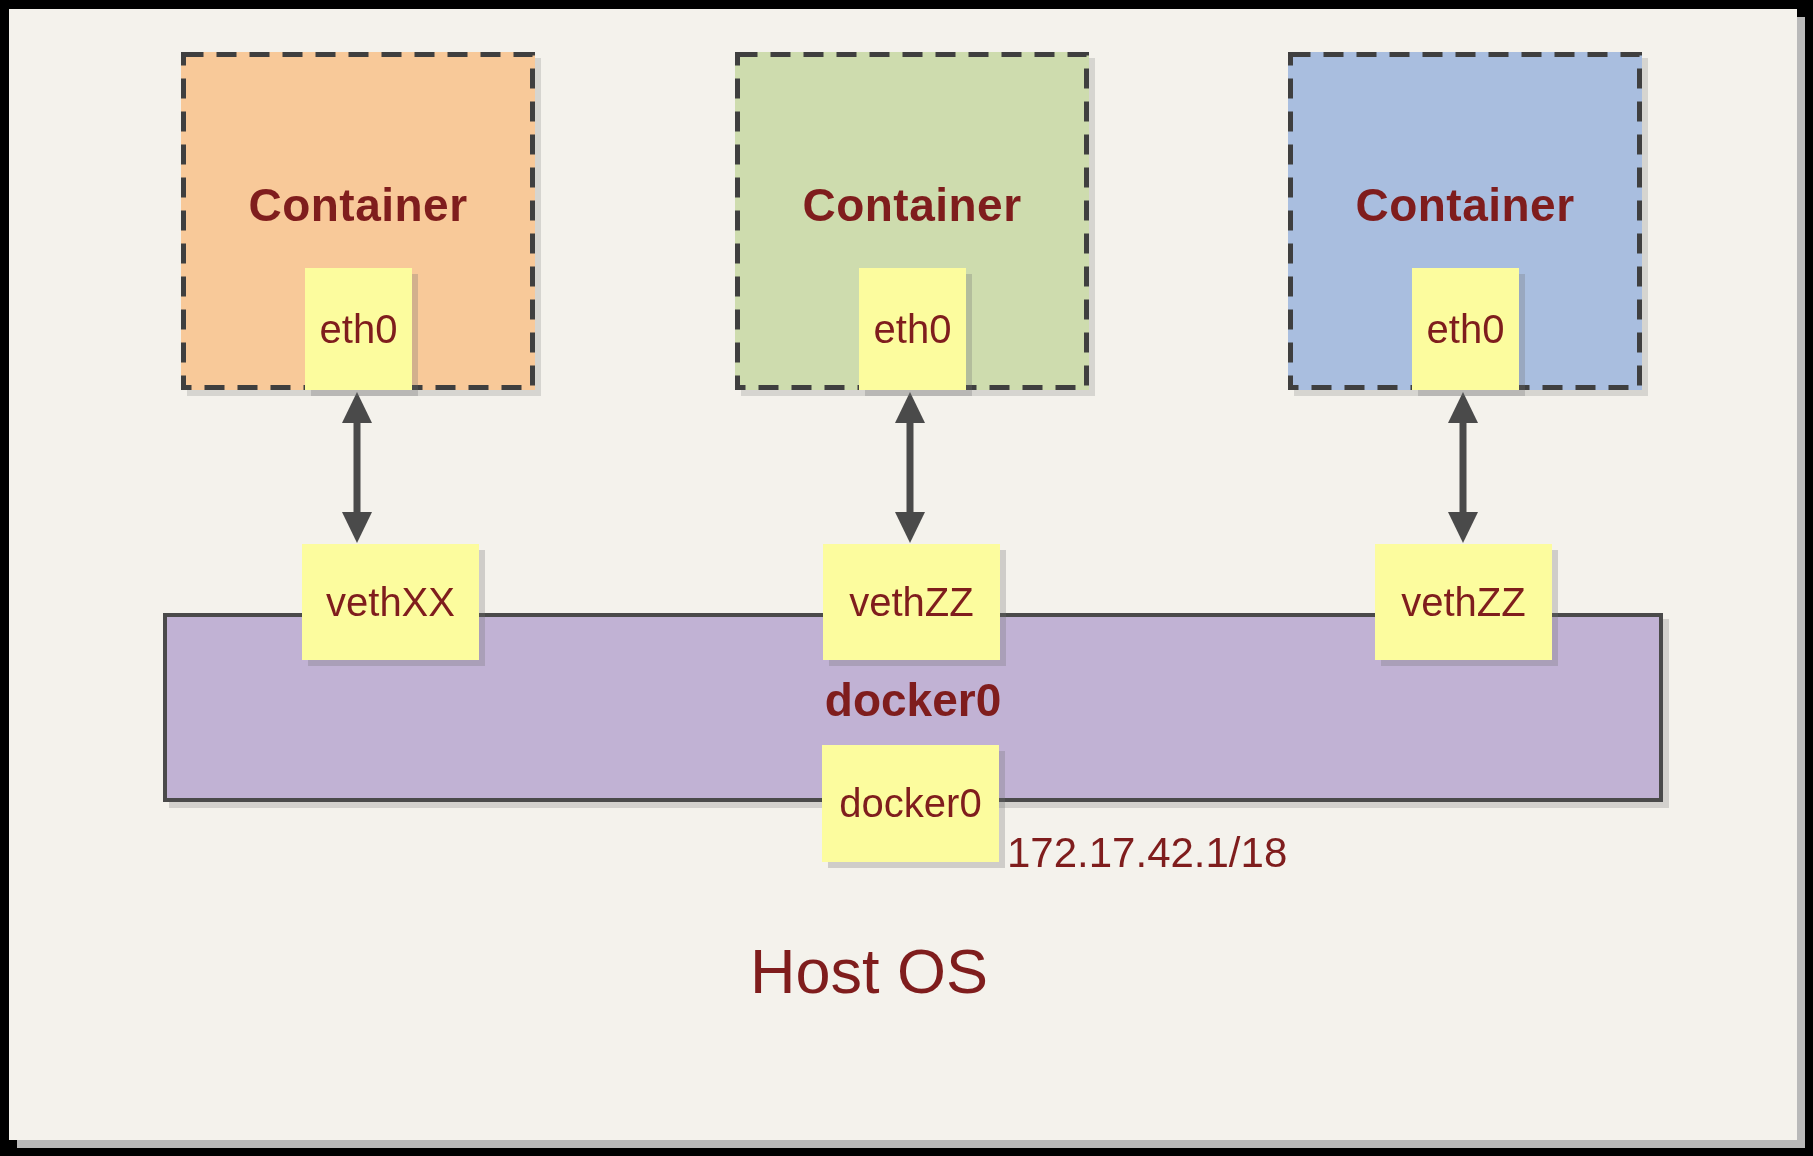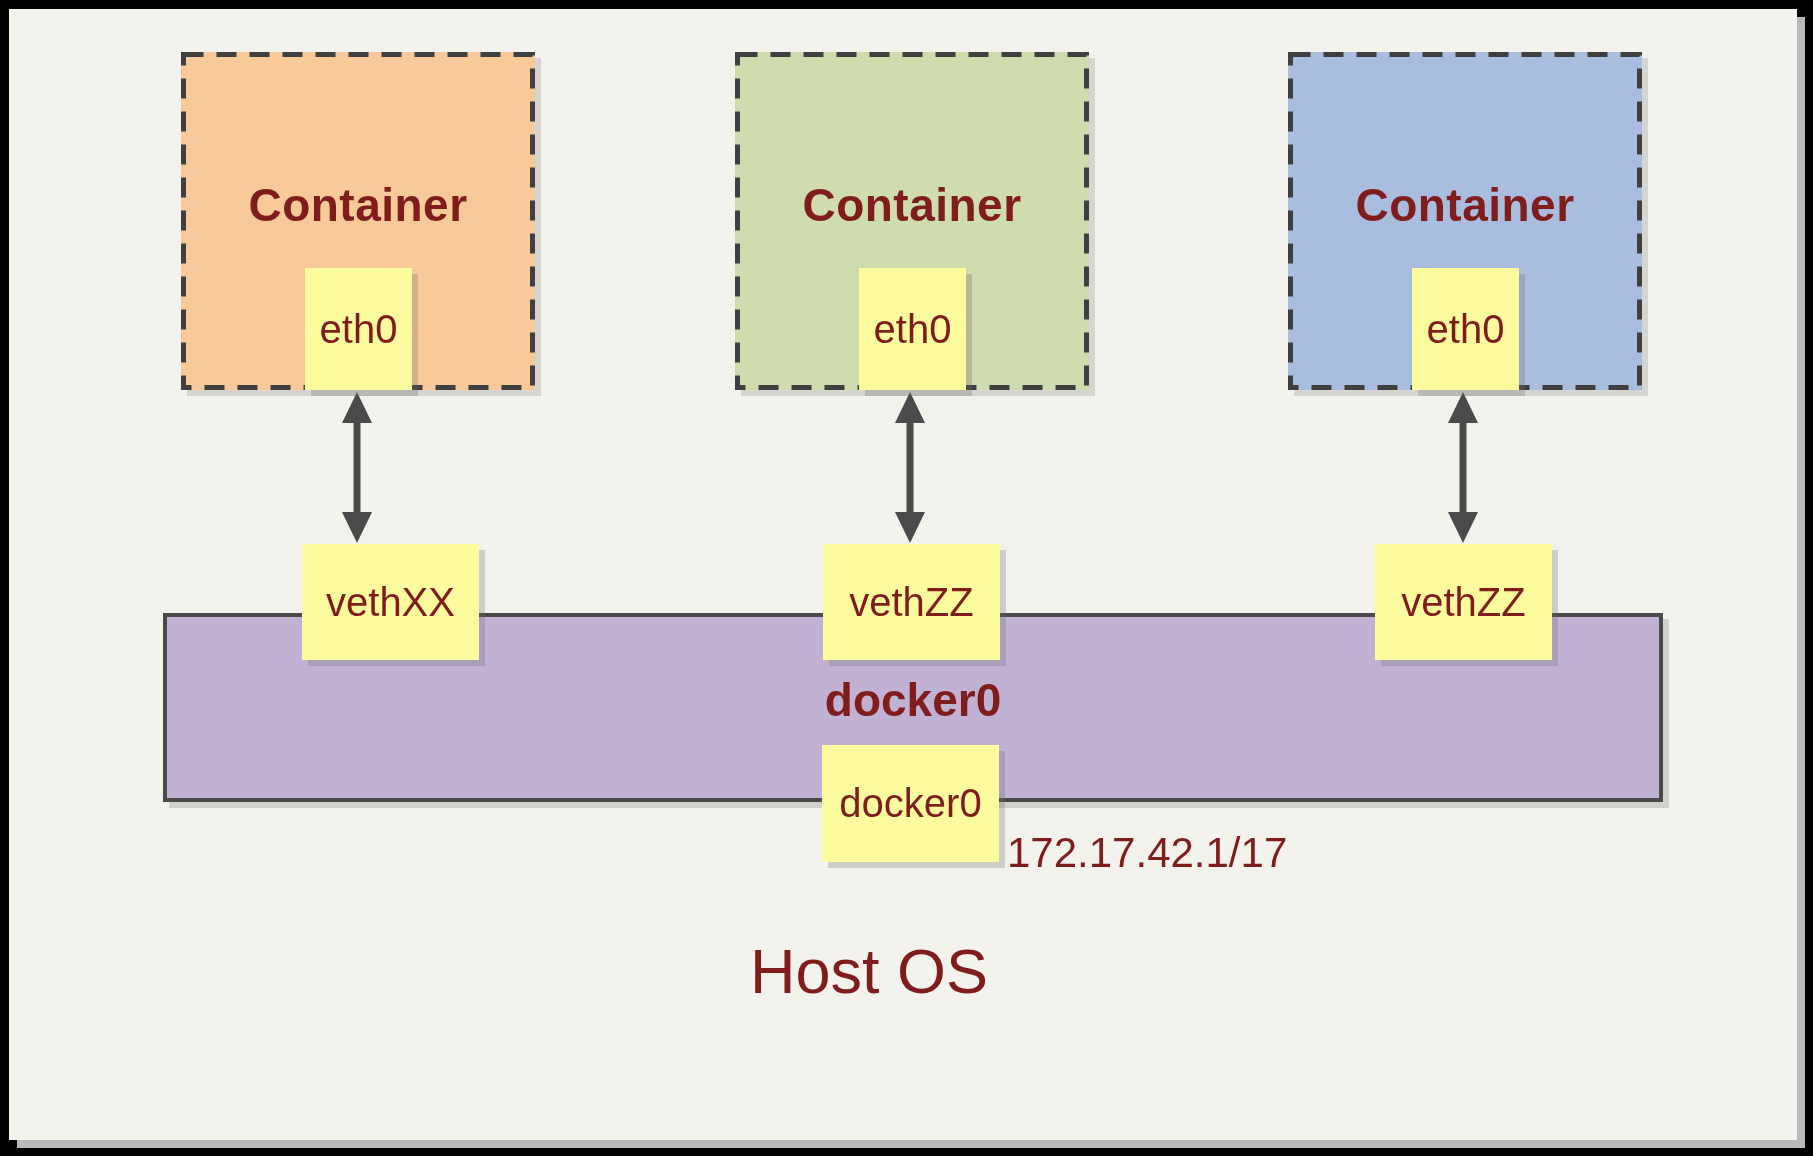--- a/index.html
+++ b/index.html
@@ -168,18 +168,18 @@
     <div class="note veth-note v2" style="background-color: rgb(252, 252, 158);">
       <span>vethZZ</span>
     </div>
     <div class="note veth-note v3" style="background-color: rgb(252, 252, 158);">
       <span>vethZZ</span>
     </div>
 
     <div class="note docker0-note" style="background-color: rgb(252, 252, 158);">
       <span>docker0</span>
     </div>
-    <div class="ip-label">172.17.42.1/17</div>
+    <div class="ip-label">172.17.42.1/18</div>
 
     <div class="host-label">Host OS</div>
 
   </div>
 </div>
 
 </body></html>

